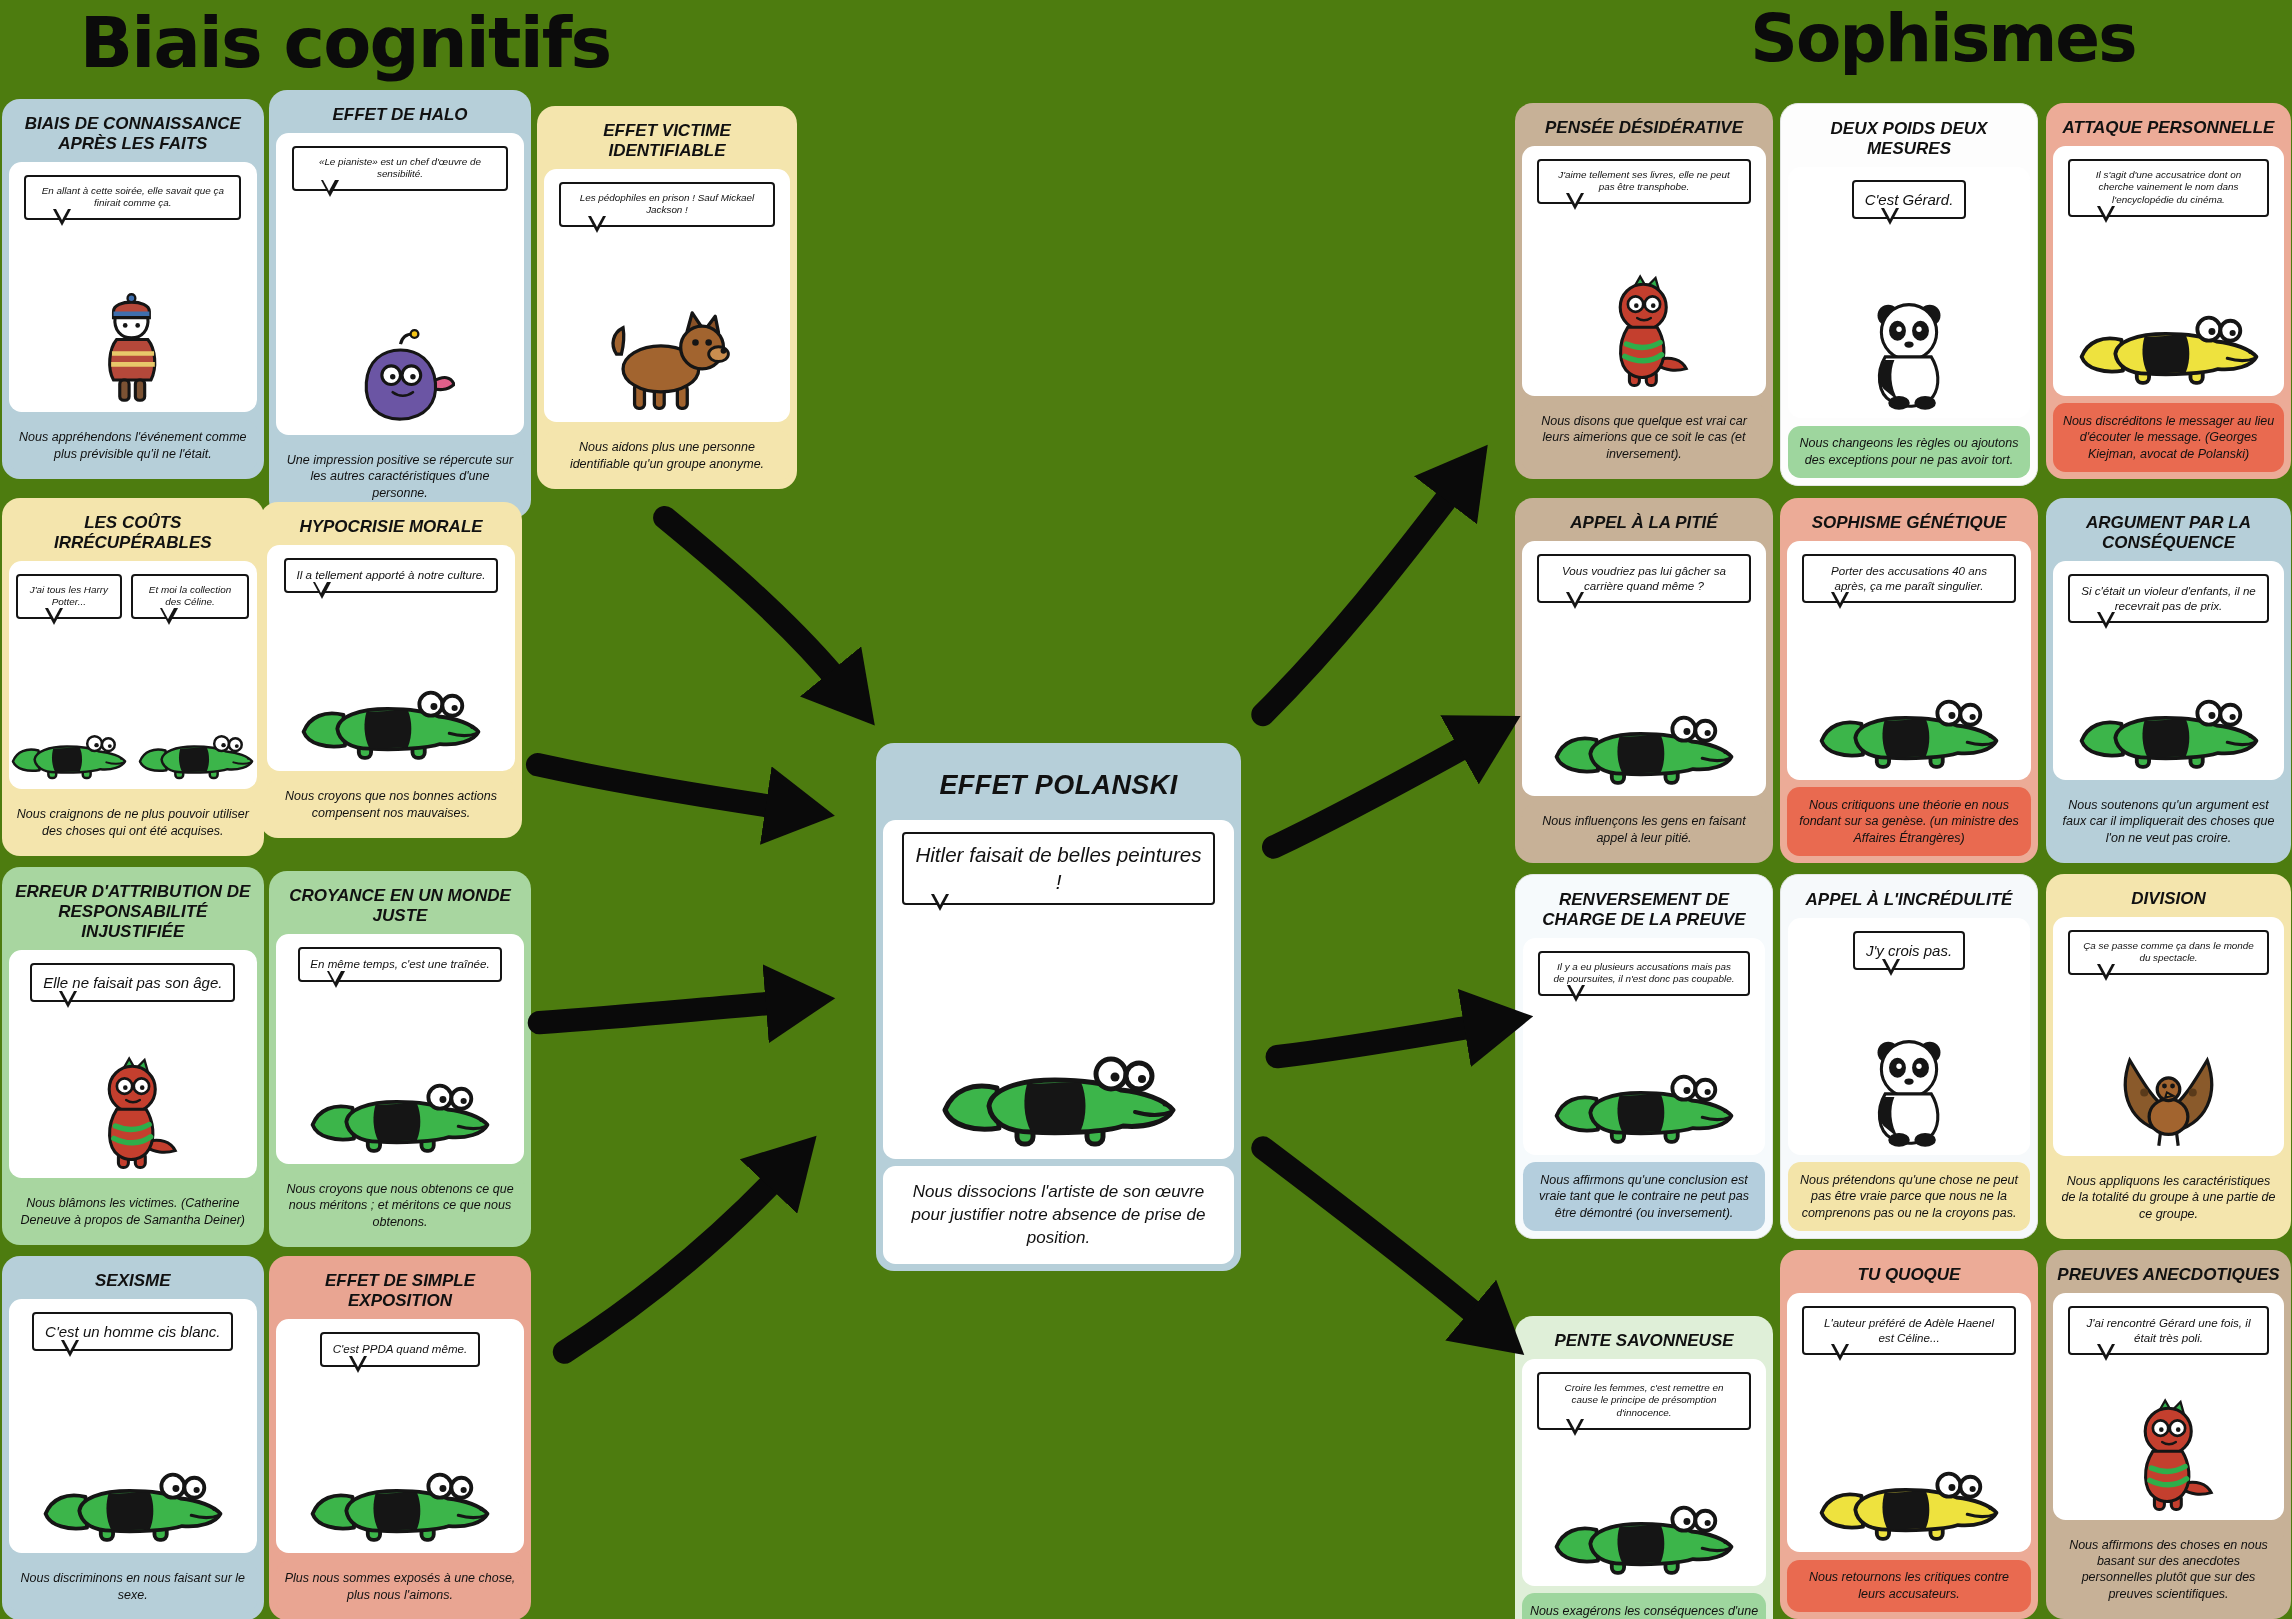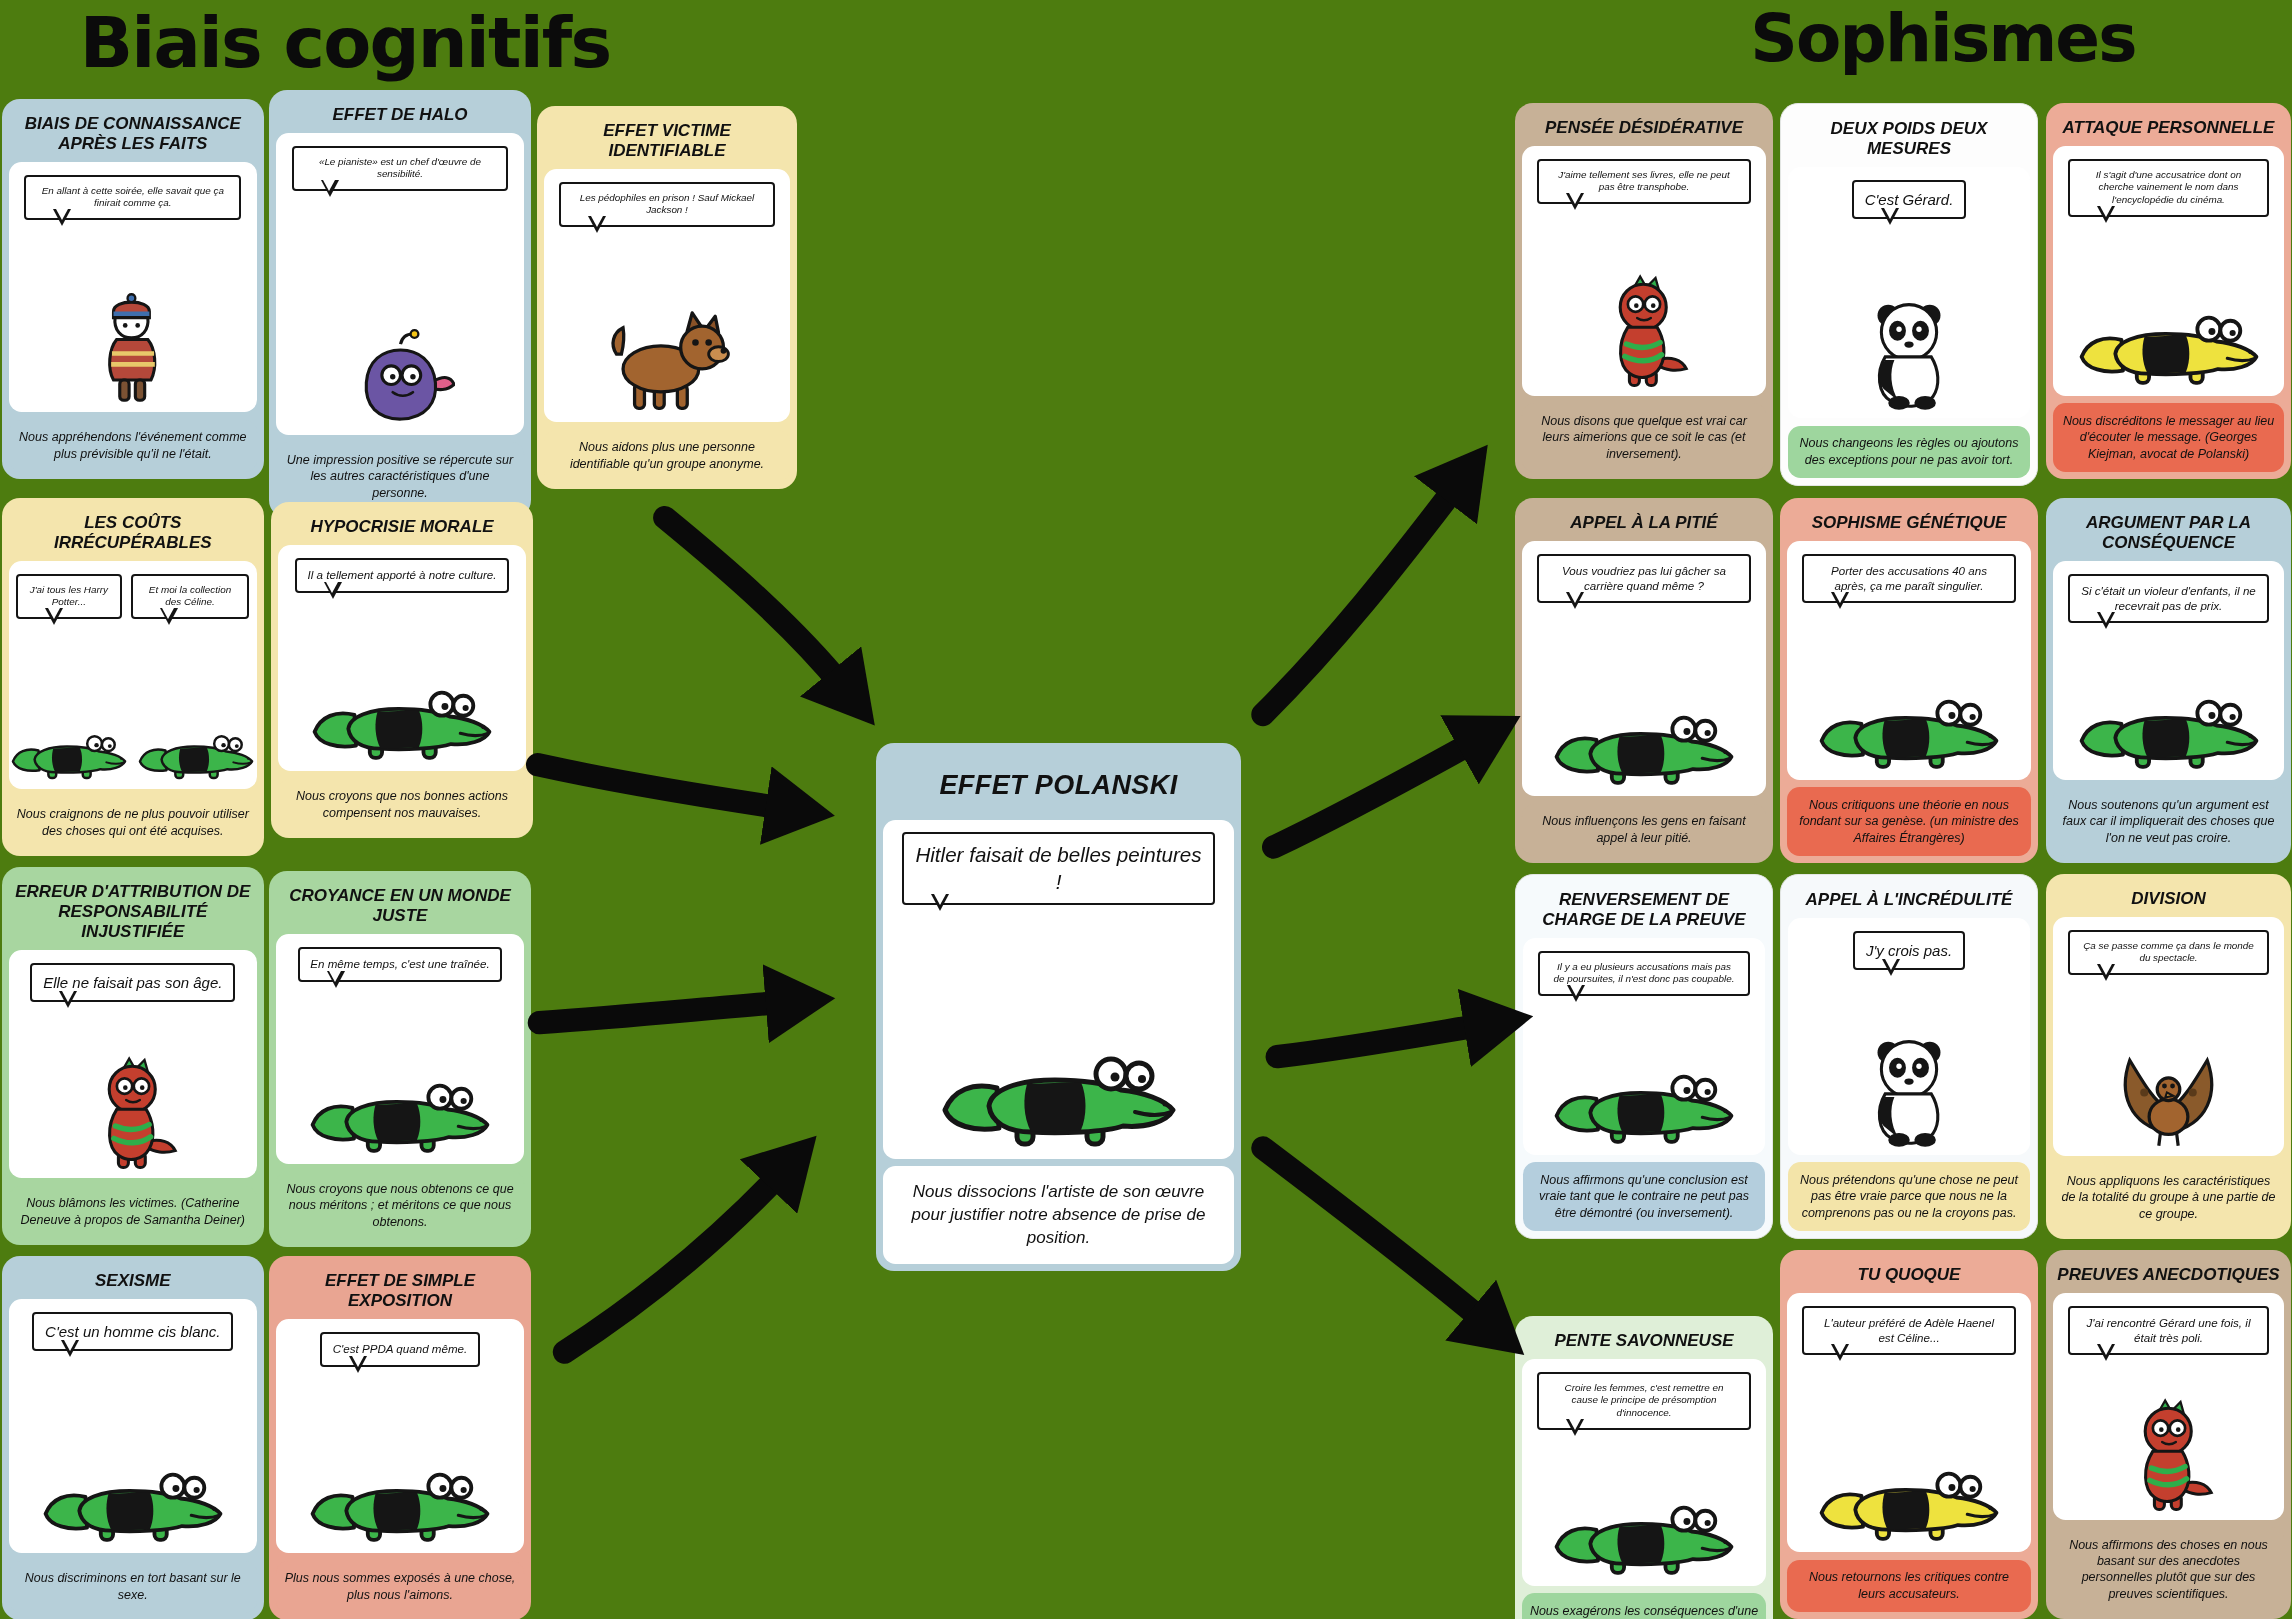--- a/index.html
+++ b/index.html
@@ -211,21 +211,21 @@
             <use href="#sym-croc"></use>
           </svg>
         <svg class="c-croc-sm croc-green" viewBox="0 0 132 66" width="118" height="59">
             <use href="#sym-croc"></use>
           </svg>
       </div>
     </div>
     <p class="card-footer">Nous craignons de ne plus pouvoir utiliser des choses qui ont été acquises.</p>
   </section>
 
-  <section class="card t-yellow" style="left:271px;top:502px;width:262px;height:336px">
+  <section class="card t-yellow" style="left:260px;top:502px;width:262px;height:336px">
     <h3 class="card-title">HYPOCRISIE MORALE</h3>
     <div class="card-body">
       <div class="bubble">Il a tellement apporté à notre culture.</div>
       <svg class="critter c-croc croc-green" viewBox="0 0 206 103" width="184" height="92">
           <use href="#sym-croc"></use>
         </svg>
     </div>
     <p class="card-footer">Nous croyons que nos bonnes actions compensent nos mauvaises.</p>
   </section>
 
@@ -252,21 +252,21 @@
   </section>
 
   <section class="card t-blue" style="left:1.8px;top:1256px;width:262px;height:364px">
     <h3 class="card-title">SEXISME</h3>
     <div class="card-body">
       <div class="bubble bubble-md">C'est un homme cis blanc.</div>
       <svg class="critter c-croc croc-green" viewBox="0 0 206 103" width="184" height="92">
           <use href="#sym-croc"></use>
         </svg>
     </div>
-    <p class="card-footer">Nous discriminons en tort basant sur le sexe.</p>
+    <p class="card-footer">Nous discriminons en nous faisant sur le sexe.</p>
   </section>
 
   <section class="card t-salmon" style="left:269px;top:1256px;width:262px;height:364px">
     <h3 class="card-title">EFFET DE SIMPLE EXPOSITION</h3>
     <div class="card-body">
       <div class="bubble">C'est PPDA quand même.</div>
       <svg class="critter c-croc croc-green" viewBox="0 0 206 103" width="184" height="92">
           <use href="#sym-croc"></use>
         </svg>
     </div>

